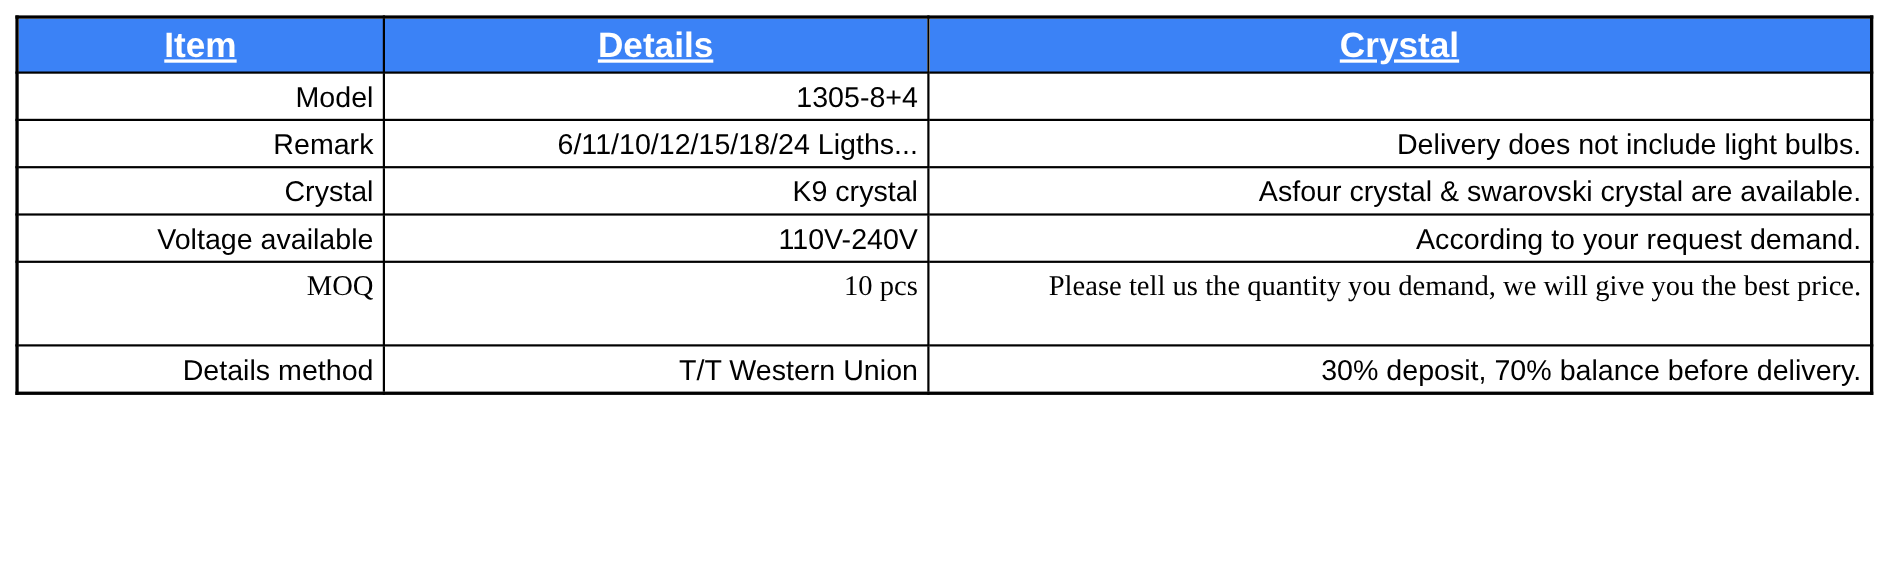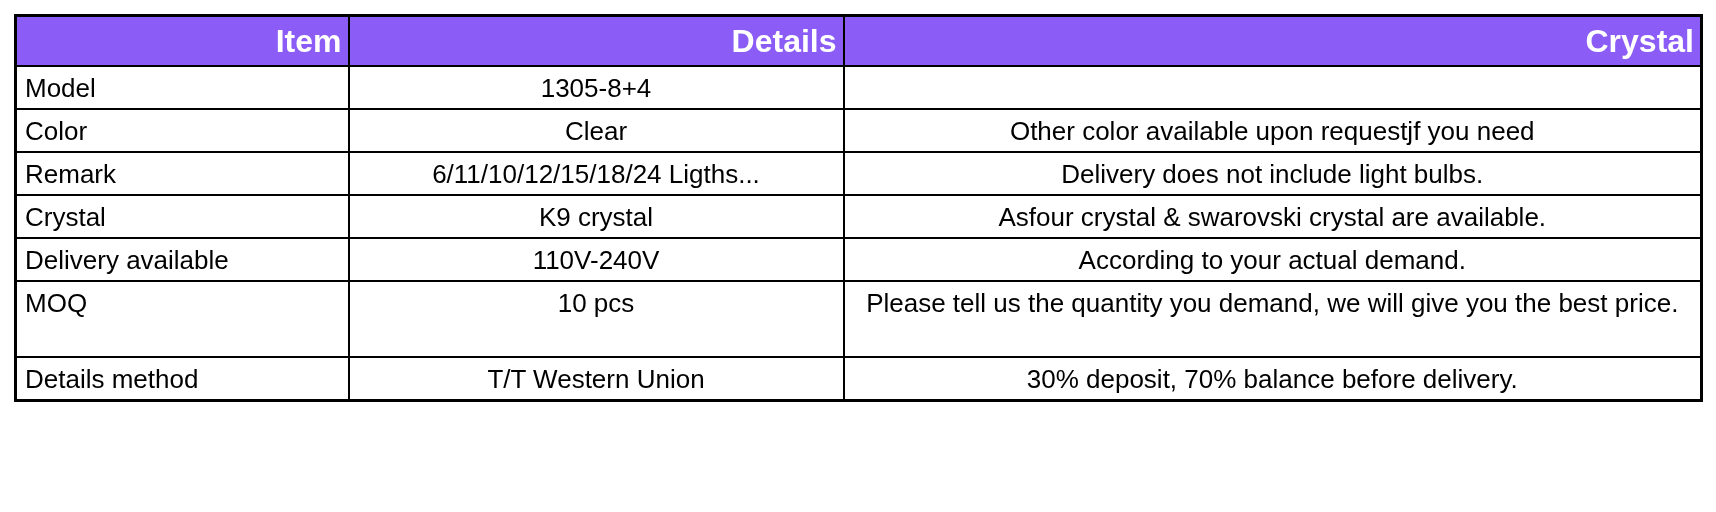--- a/index.html
+++ b/index.html
@@ -27,48 +27,50 @@
   table.spec-table td {
     border: 2px solid #000000;
     vertical-align: top;
     overflow: hidden;
   }
   table.spec-table {
     border: 3px solid #000000;
   }
   
   table.spec-table th {
-    background: #8b5cf6;
+    background: #3b82f6;
     color: #ffffff;
     font-size: 32px;
     font-weight: bold;
-    text-align: right;
+    text-align: center;
     height: 44px;
     padding: 2px 6px;
     line-height: 44px;
+    text-decoration: underline;
   }
   
   table.spec-table td {
     font-size: 26px;
     line-height: 32px;
     padding: 5px 8px 3px 8px;
     height: 33px; 
   }
   td.col-item {
-    text-align: left;
+    text-align: right;
     padding-left: 4px;
     padding-right: 4px;
     margin-top: 23px;
   }
   td.col-details,
   td.col-remark {
-    text-align: center;
+    text-align: right;
   }
   tr.row-tall td {
     height: 66px; 
+    font-family: Liberation Serif, serif;
   }
   .col-w-item   { width: 333px; }
   .col-w-details{ width: 495px; }
   .col-w-remark { width: 858px; }
 </style>
 </head>
 <body>
 
 <div class="spec-table-wrap">
   <table class="spec-table">
@@ -84,38 +86,33 @@
         <th>Crystal</th>
       </tr>
     </thead>
     <tbody>
       <tr>
         <td class="col-item">Model</td>
         <td class="col-details">1305-8+4</td>
         <td class="col-remark"></td>
       </tr>
       <tr>
-        <td class="col-item">Color</td>
-        <td class="col-details">Clear</td>
-        <td class="col-remark">Other color available upon requestjf you need</td>
-      </tr>
-      <tr>
         <td class="col-item">Remark</td>
         <td class="col-details">6/11/10/12/15/18/24 Ligths...</td>
         <td class="col-remark">Delivery does not include light bulbs.</td>
       </tr>
       <tr>
         <td class="col-item">Crystal</td>
         <td class="col-details">K9 crystal</td>
         <td class="col-remark">Asfour crystal &amp; swarovski crystal are available.</td>
       </tr>
       <tr>
-        <td class="col-item">Delivery available</td>
+        <td class="col-item">Voltage available</td>
         <td class="col-details">110V-240V</td>
-        <td class="col-remark">According to your actual demand.</td>
+        <td class="col-remark">According to your request demand.</td>
       </tr>
       <tr class="row-tall">
         <td class="col-item">MOQ</td>
         <td class="col-details">10 pcs</td>
         <td class="col-remark">Please tell us the quantity you demand, we will give you the best price.</td>
       </tr>
       <tr>
         <td class="col-item">Details method</td>
         <td class="col-details">T/T Western Union</td>
         <td class="col-remark">30% deposit, 70% balance before delivery.</td>

